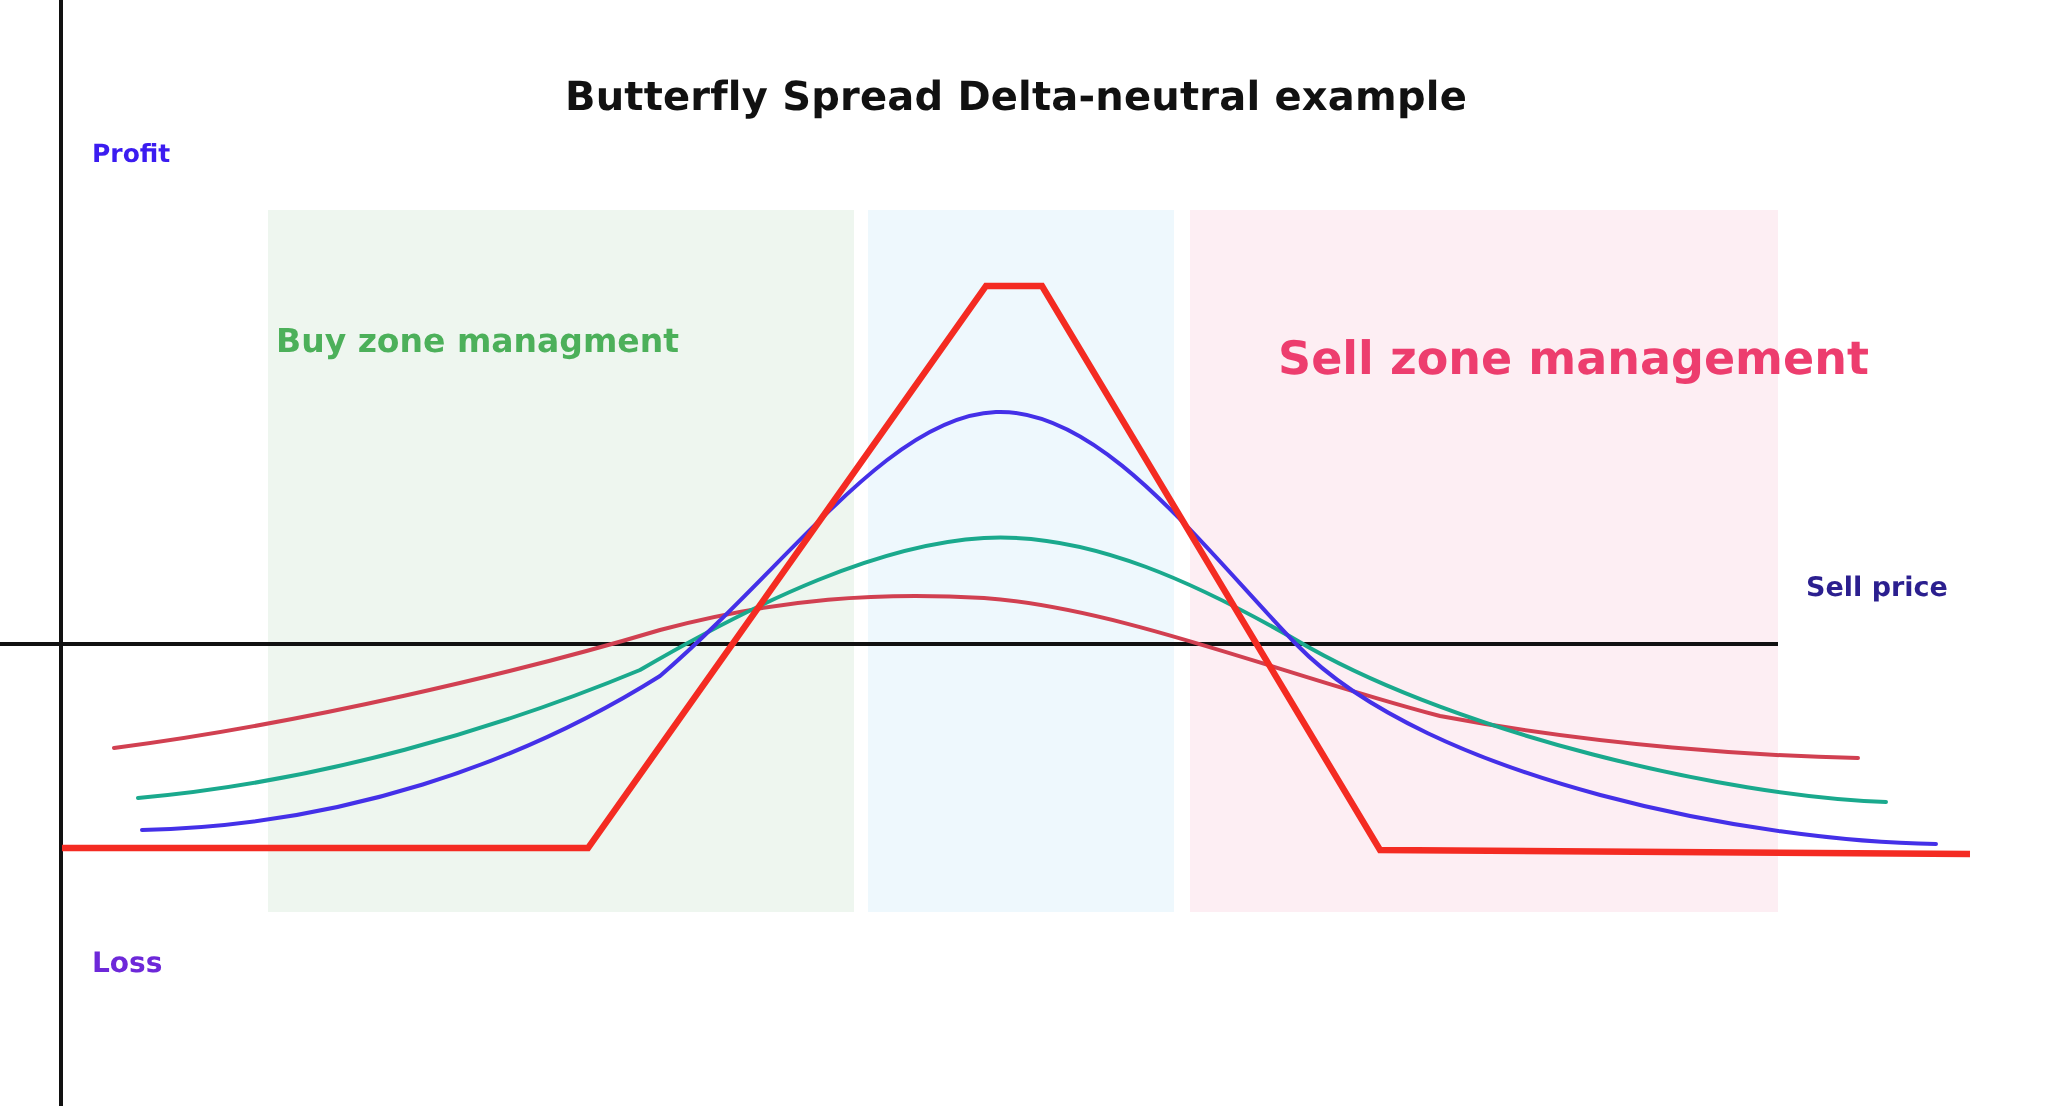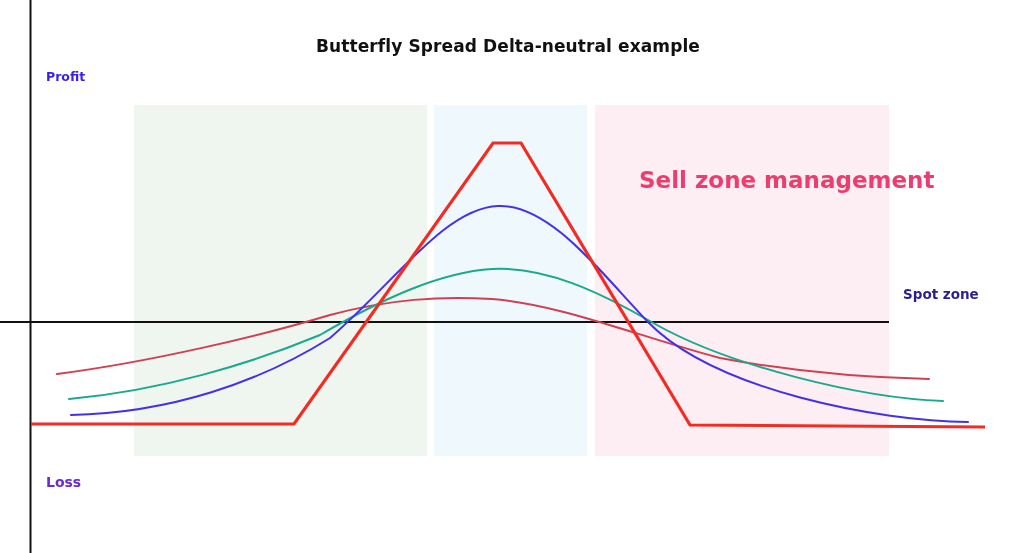--- a/index.html
+++ b/index.html
@@ -26,21 +26,21 @@
     position: absolute;
     font-weight: bold;
     white-space: nowrap;
     line-height: 1;
   }
   #chart-title {
     left: 0;
     top: 38px;
     width: 1016px;
     text-align: center;
-    font-size: 17px;
+    font-size: 20px;
     color: #111111;
     letter-spacing: 0.1px;
   }
   #profit-label {
     left: 46px;
     top: 51px;
     font-size: 12.5px;
     color: #3b1cf0;
     margin-top: 20px;
   }
@@ -109,19 +109,20 @@
 
     <path d="M 31,424 L 294,424 L 493,143 L 521,143 L 690,425 L 985,427" fill="none" stroke="#f42b22" stroke-width="3.2" stroke-linejoin="miter" stroke-linecap="butt"></path>
   </svg>
 
   <div class="lbl" id="chart-title">Butterfly Spread Delta-neutral example</div>
 
   <div class="lbl" id="profit-label">Profit</div>
 
   <div class="lbl" id="loss-label">Loss</div>
 
-  <div class="lbl" id="spot-price-label">Spot zone</div>
+  <div class="lbl" id="spot-price-label">Sell price</div>
 
+  <div class="lbl" id="buy-zone-label">Buy zone managment</div>
 
 
   <div class="lbl" id="sell-zone-label">Sell zone management</div>
 
 </div>
 
 </body></html>

